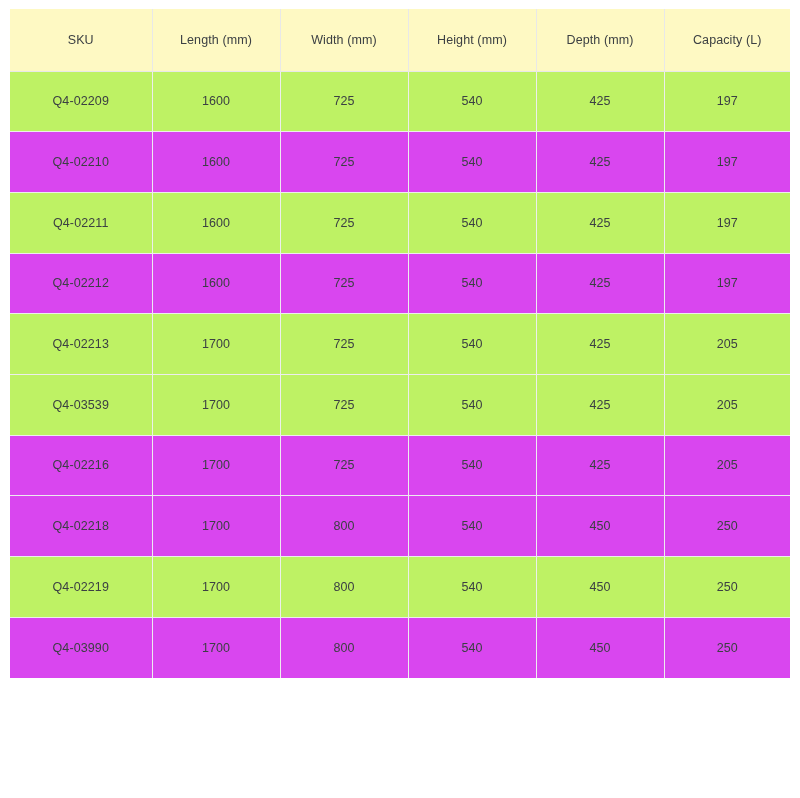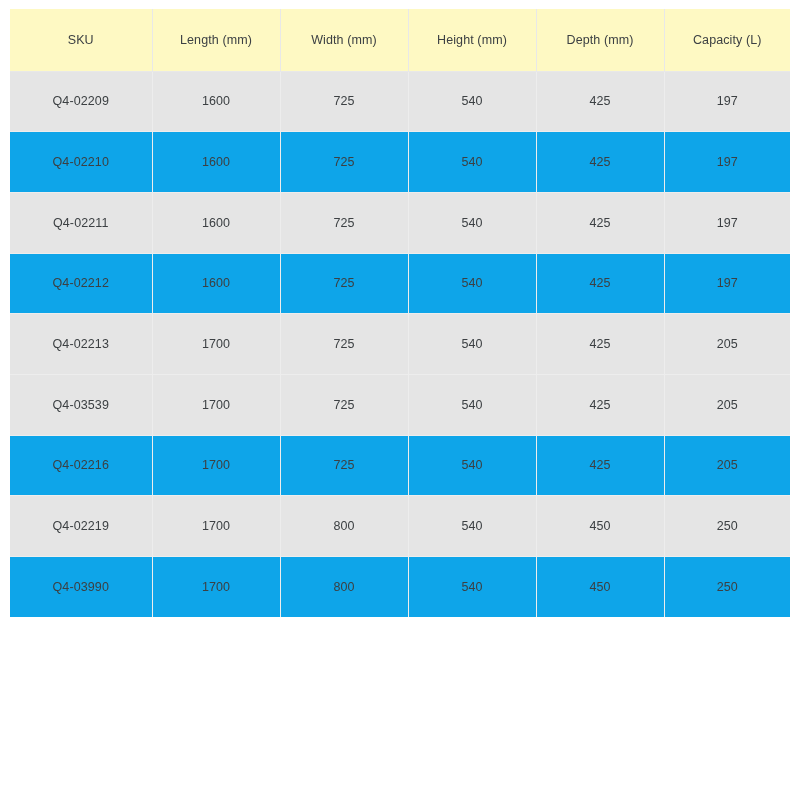--- a/index.html
+++ b/index.html
@@ -57,22 +57,22 @@
     text-align: center;
     height: 60.7px;
     padding: 0 6px;
     border-right: 1px solid #ededed;
     border-bottom: 1px solid #ededed;
     box-sizing: border-box;
     letter-spacing: .1px;
   }
   tbody td:last-child { border-right: none; }
 
-  tbody tr.odd td  { background: #e5e5e5; }
-  tbody tr.even td { background: #0ea5e9; }
+  tbody tr.odd td  { background: #bef264; }
+  tbody tr.even td { background: #d946ef; }
   tbody tr:last-child td { border-bottom: none; }
 </style>
 </head>
 <body>
 
 <div class="table-wrap">
   <table class="spec-table">
     <colgroup>
       <col class="c-sku">
       <col class="c-length">
@@ -141,20 +141,28 @@
         <td>205</td>
       </tr>
       <tr class="even">
         <td>Q4-02216</td>
         <td>1700</td>
         <td>725</td>
         <td>540</td>
         <td>425</td>
         <td>205</td>
       </tr>
+      <tr class="even">
+        <td>Q4-02218</td>
+        <td>1700</td>
+        <td>800</td>
+        <td>540</td>
+        <td>450</td>
+        <td>250</td>
+      </tr>
       <tr class="odd">
         <td>Q4-02219</td>
         <td>1700</td>
         <td>800</td>
         <td>540</td>
         <td>450</td>
         <td>250</td>
       </tr>
       <tr class="even">
         <td>Q4-03990</td>

